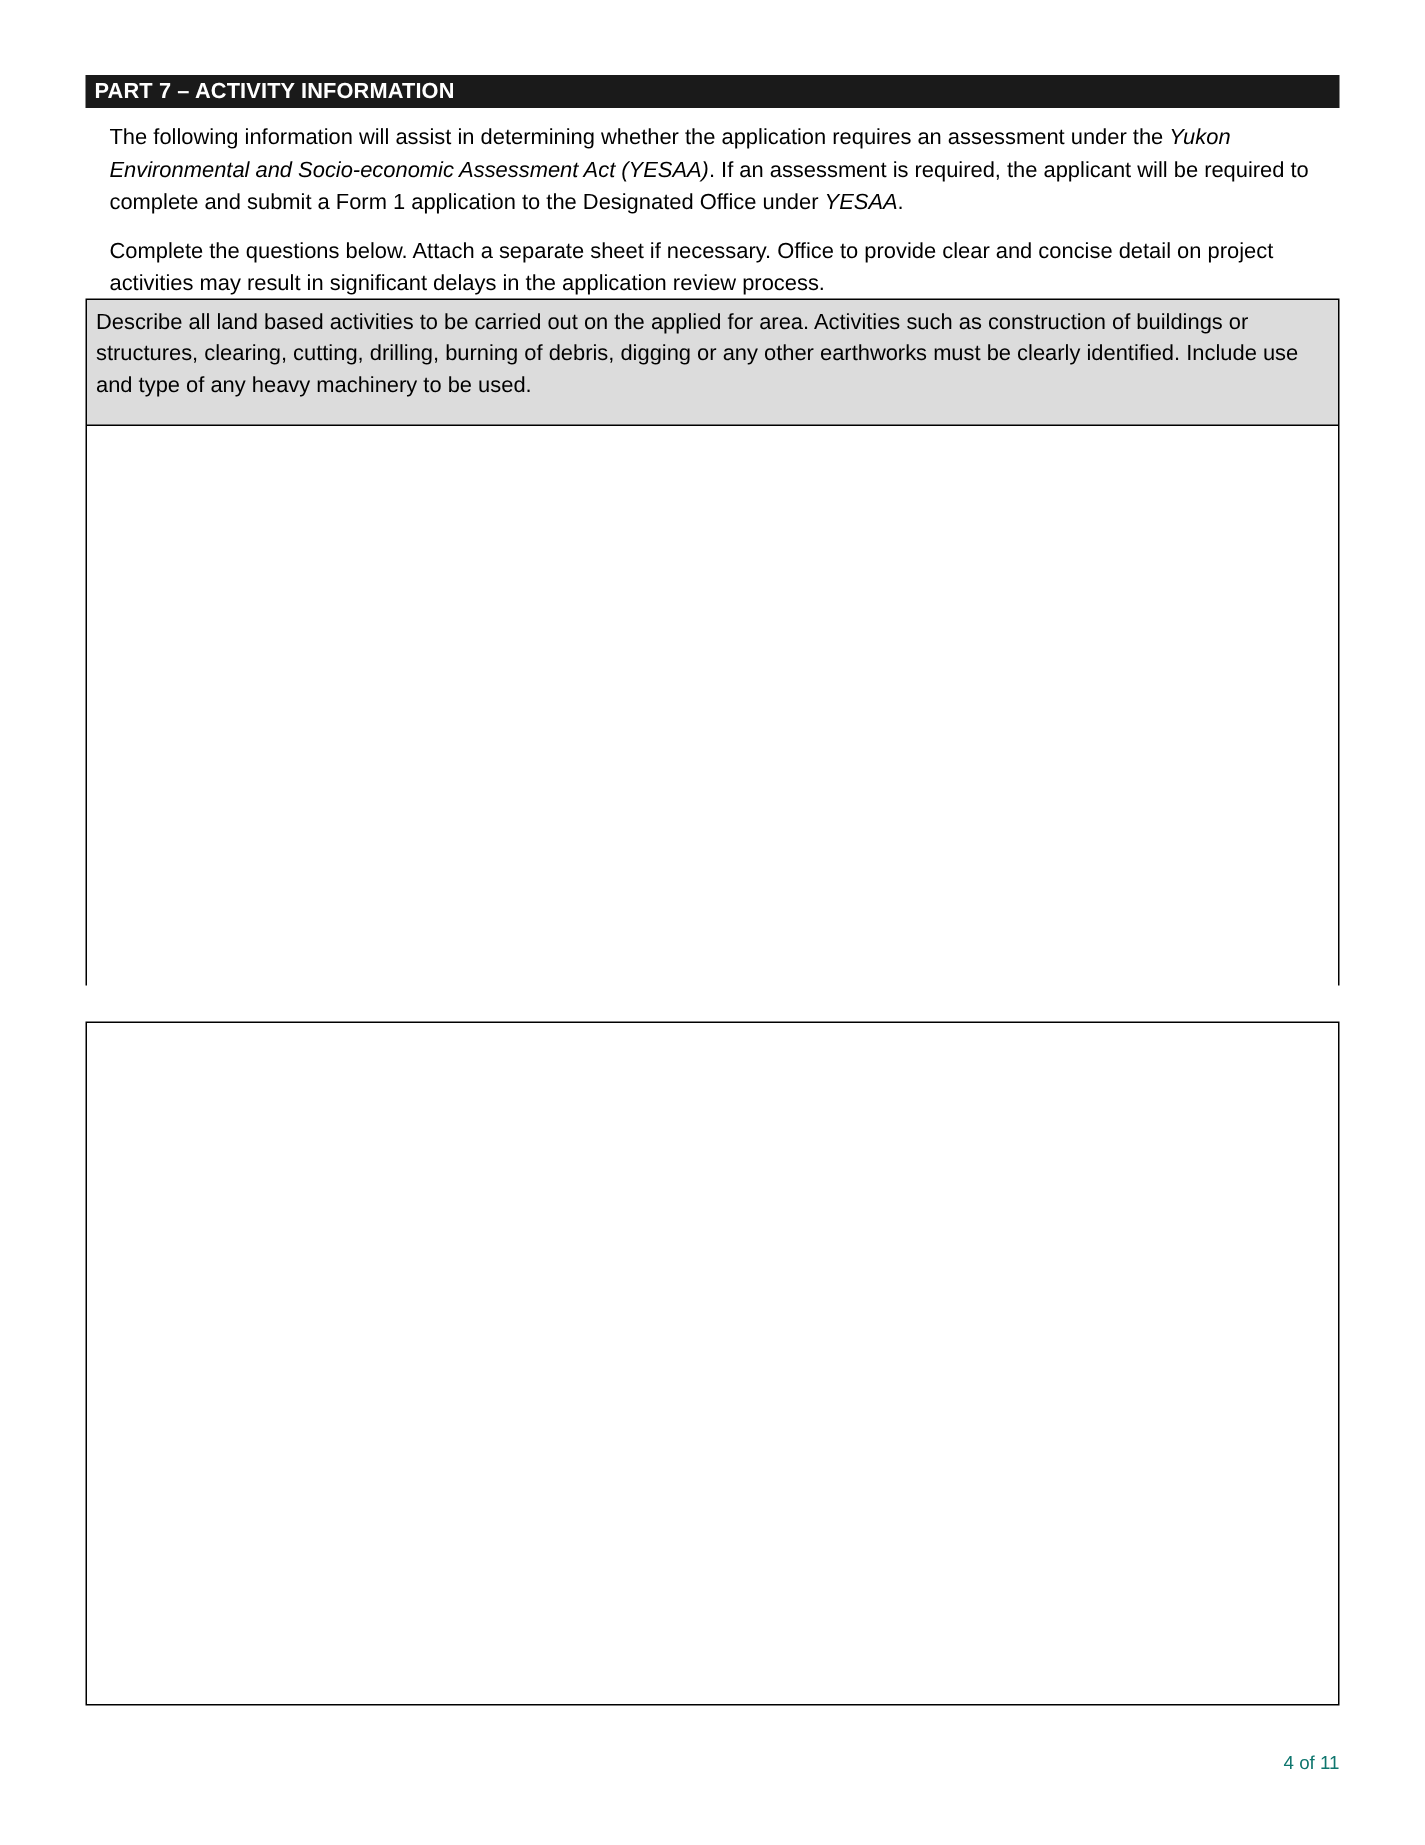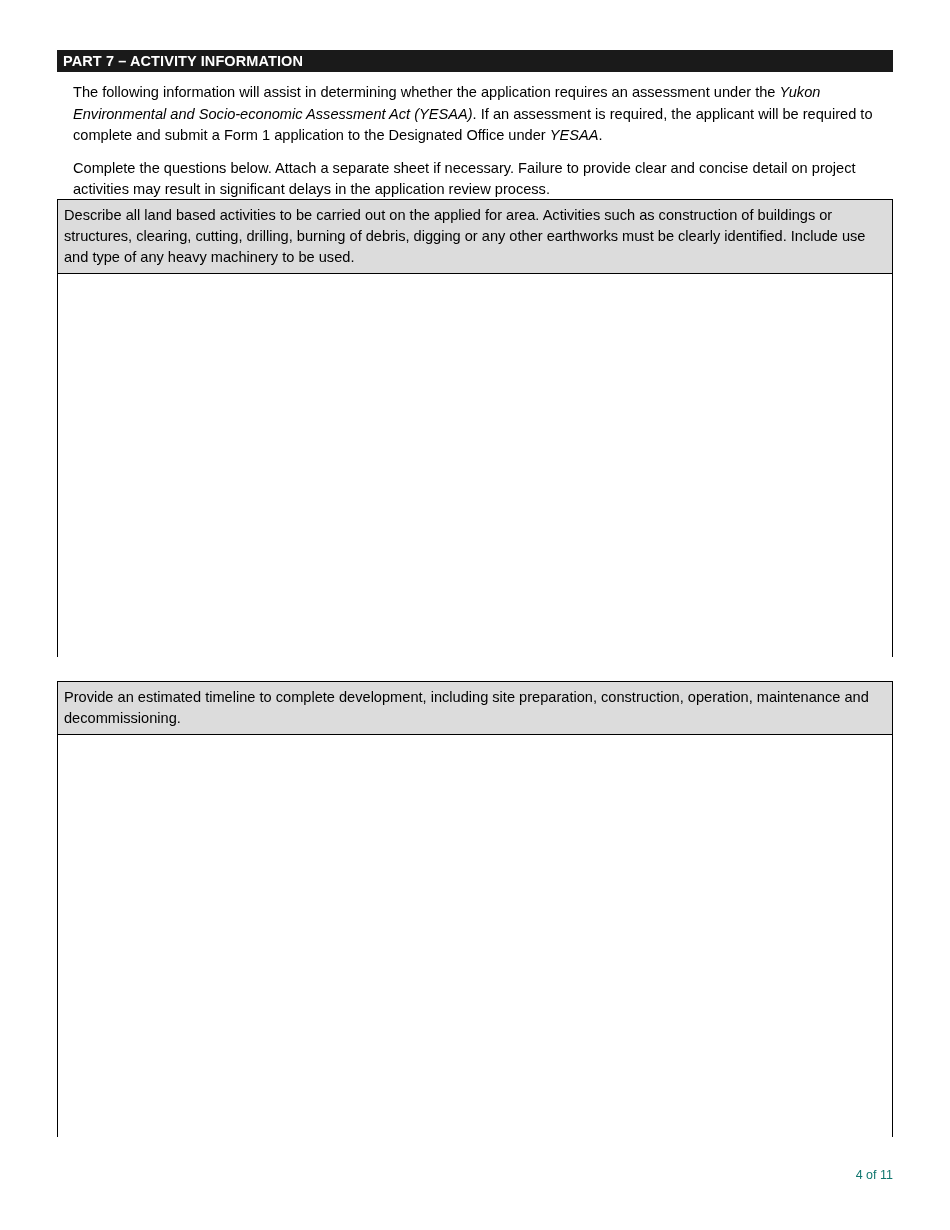--- a/index.html
+++ b/index.html
@@ -58,21 +58,21 @@
     width: 836px;
     border: 1px solid #000000;
     box-sizing: border-box;
     background: #ffffff;
   }
   .field-prompt {
     background: #dcdcdc;
     border-bottom: 1px solid #000000;
     font-size: 14.6px;
     line-height: 21px;
-    padding: 5px 6px 5px 6px;
+    padding: 5px 6px 15px 6px;
     box-sizing: border-box;
   }
   .field-answer {
     width: 100%;
     box-sizing: border-box;
     background: #ffffff;
     border: none;
     outline: none;
     resize: none;
     font-family: "Liberation Sans", sans-serif;
@@ -107,28 +107,27 @@
 </style>
 </head>
 <body>
 
 <div class="page">
 
   <div class="section-header">PART 7 – ACTIVITY INFORMATION</div>
 
   <div class="intro">
     <p><span>The following information will assist in determining whether the application requires an assessment under the </span><em>Yukon Environmental and Socio-economic Assessment Act (YESAA)</em><span>. If an assessment is required, the applicant will be required to complete and submit a Form 1 application to the Designated Office under </span><em>YESAA</em><span>.</span></p>
-    <p>Complete the questions below. Attach a separate sheet if necessary. Failure to provide clear and concise detail on project activities may result in significant delays in the application review process.</p>
+    <p>Complete the questions below. Attach a separate sheet if necessary. Office to provide clear and concise detail on project activities may result in significant delays in the application review process.</p>
   </div>
 
   <div class="field-block" id="block-activities">
     <div class="field-prompt">Describe all land based activities to be carried out on the applied for area. Activities such as construction of buildings or structures, clearing, cutting, drilling, burning of debris, digging or any other earthworks must be clearly identified. Include use and type of any heavy machinery to be used.</div>
     <textarea class="field-answer" placeholder="" style=""></textarea>
   </div>
 
   <div class="field-block" id="block-timeline">
-    <div class="field-prompt">Provide an estimated timeline to complete development, including site preparation, construction, operation, maintenance and decommissioning.</div>
     <textarea class="field-answer" placeholder="" style=""></textarea>
   </div>
 
   <div class="page-number">4 of 11</div>
 
 </div>
 
 </body></html>

